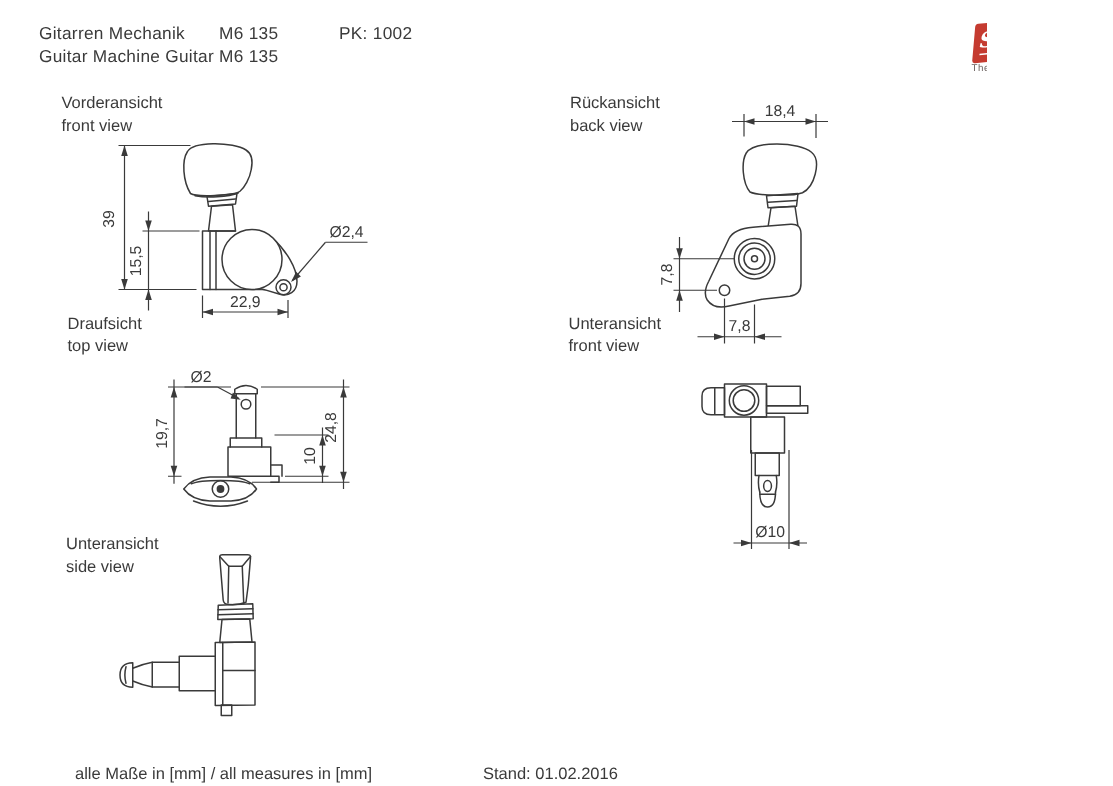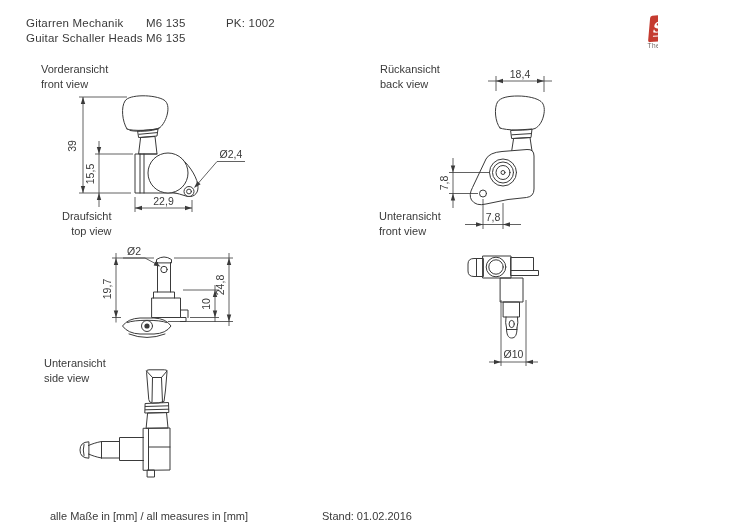--- a/index.html
+++ b/index.html
@@ -26,37 +26,37 @@
   svg text{font-family:"Liberation Sans",sans-serif;font-size:10.5px;fill:#3a3a3a;}
 </style>
 </head>
 <body>
 
 <div id="canvas">
 
   <span class="abs hdr" style="left:26px;top:17px;">Gitarren Mechanik</span>
   <span class="abs hdr" style="left:146px;top:17px;">M6 135</span>
   <span class="abs hdr" style="left:226px;top:17px;">PK: 1002</span>
-  <span class="abs hdr" style="left:26px;top:32px;">Guitar Schaller Heads</span>
+  <span class="abs hdr" style="left:26px;top:32px;">Guitar Machine Guitar</span>
   <span class="abs hdr" style="left:146px;top:32px;">M6 135</span>
 
   <div id="logo-box">
     <span id="logo-brand">Schaller</span>
   </div>
   <div id="logo-tagline">The Original Innovators</div>
 
   <div class="abs viewlabel" style="left:41px;top:62px;">
     <div>Vorderansicht</div>
     <div>front view</div>
   </div>
   <div class="abs viewlabel" style="left:380px;top:62px;">
     <div>Rückansicht</div>
     <div>back view</div>
   </div>
-  <div class="abs viewlabel" style="left:62px;top:209px;text-align:right;">
+  <div class="abs viewlabel" style="left:45px;top:209px;">
     <div>Draufsicht</div>
     <div>top view</div>
   </div>
   <div class="abs viewlabel" style="left:379px;top:209px;">
     <div>Unteransicht</div>
     <div>front view</div>
   </div>
   <div class="abs viewlabel" style="left:44px;top:356px;">
     <div>Unteransicht</div>
     <div>side view</div>

